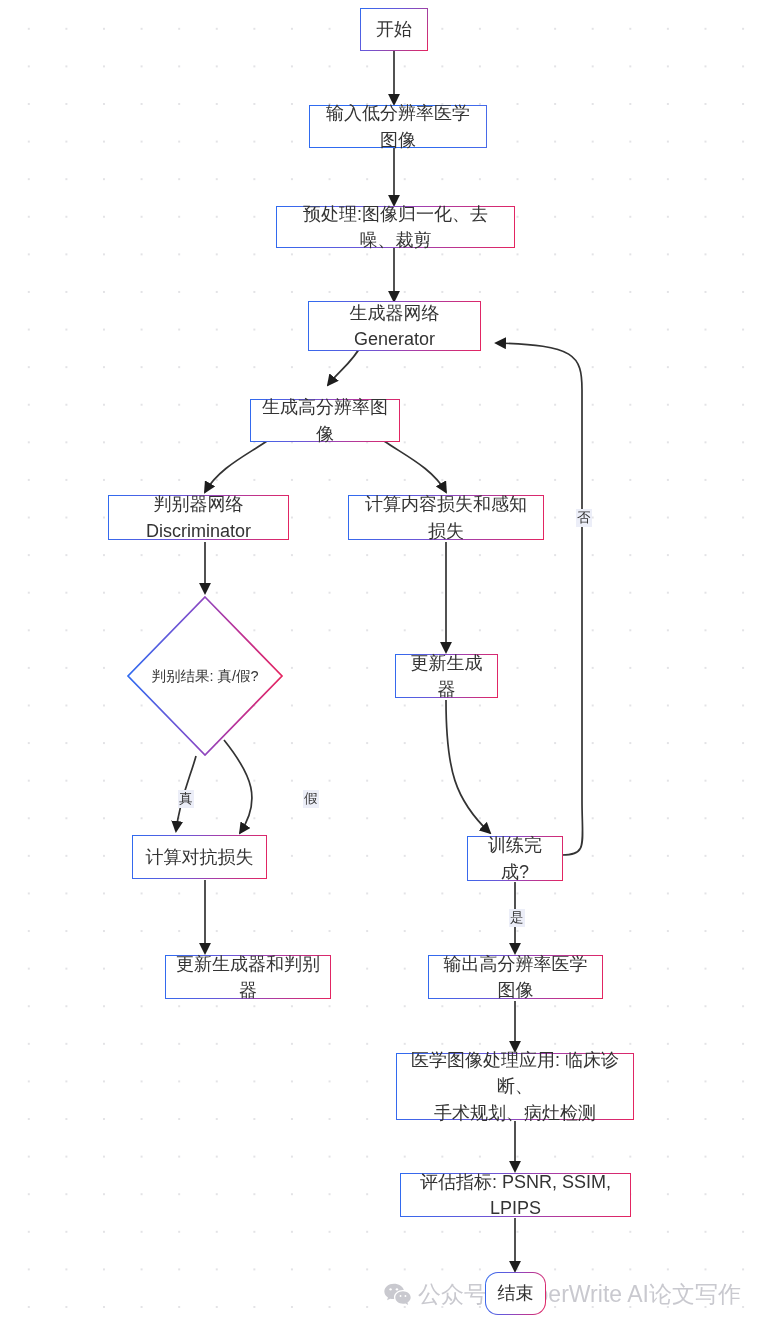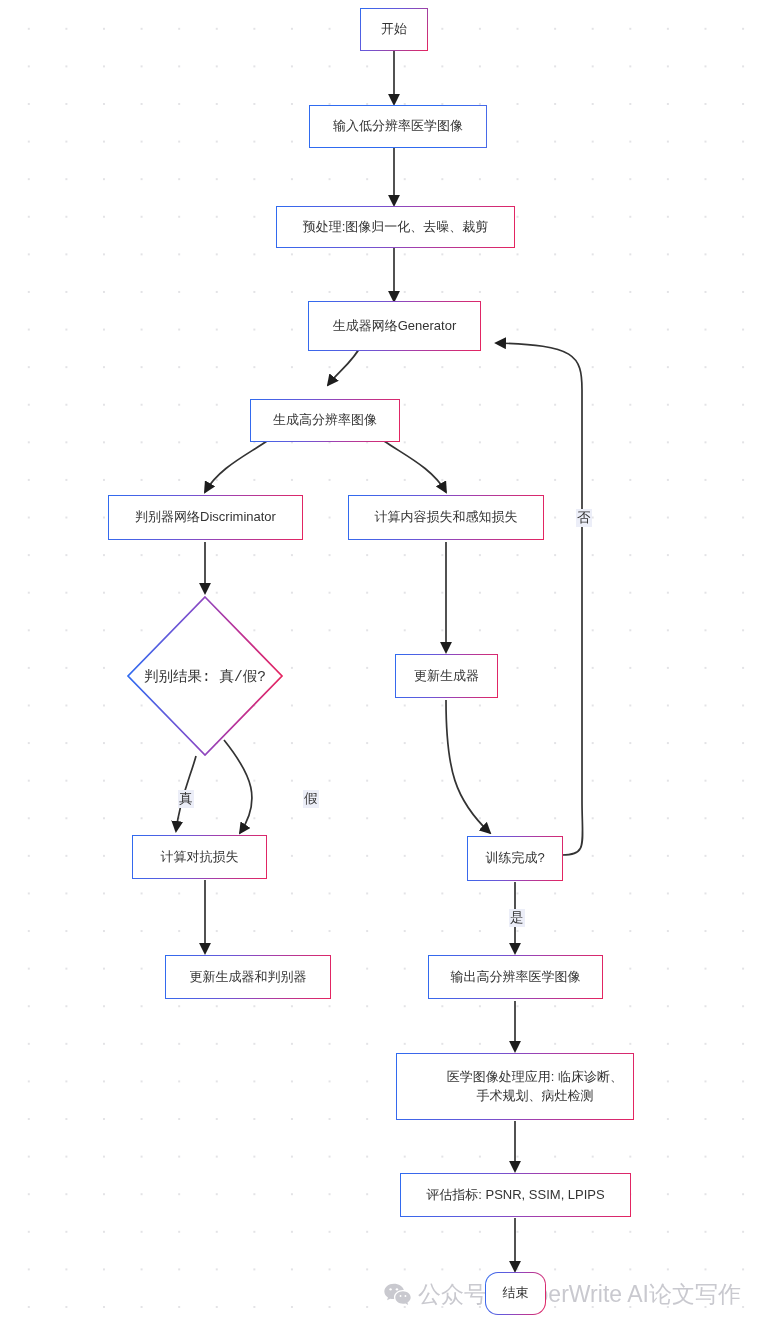--- a/index.html
+++ b/index.html
@@ -19,21 +19,21 @@
     background-position:10px 10px;
   }
   svg#edges{position:absolute;left:0;top:0;width:776px;height:1324px;}
   .node{
     position:absolute;
     box-sizing:border-box;
     background:#ffffff;
     display:flex;align-items:center;justify-content:center;
     text-align:center;
     color:#333333;
-    font-size:13px;
+    font-size:18px;
     line-height:1.45;
     padding:2px 10px;
     
     border:1.6px solid transparent;
     background-image:
        linear-gradient(#ffffff,#ffffff),
        linear-gradient(100deg,#2f6bf0 0%,#6a57d8 38%,#a23fae 60%,#e5245f 100%);
     background-origin:border-box;
     background-clip:padding-box,border-box;
     z-index:3;
@@ -147,29 +147,29 @@
   </div>
 
   <div class="node" style="left:308px;top:301px;width:173px;height:50px;">
     <span>生成器网络Generator</span>
   </div>
 
   <div class="node" style="left:250px;top:399px;width:150px;height:43px;">
     <span>生成高分辨率图像</span>
   </div>
 
-  <div class="node" style="left:108px;top:495px;width:195px;height:45px;">
+  <div class="node" style="left:108px;top:495px;width:181px;height:45px;">
     <span>判别器网络Discriminator</span>
   </div>
 
   <div class="node" style="left:348px;top:495px;width:196px;height:45px;">
     <span>计算内容损失和感知损失</span>
   </div>
 
-  <div class="diamond" style="left:126px;top:595px;width:158px;height:162px;font-family:Liberation Mono, monospace;">
+  <div class="diamond" style="left:126px;top:595px;width:158px;height:162px;">
     <svg width="158" height="162" viewBox="0 0 158 162" xmlns="http://www.w3.org/2000/svg">
       <defs>
         <linearGradient id="dgrad" x1="0" y1="0.5" x2="1" y2="0.5">
           <stop offset="0%" stop-color="#2f6bf0"></stop>
           <stop offset="40%" stop-color="#7a4fcf"></stop>
           <stop offset="70%" stop-color="#b8329a"></stop>
           <stop offset="100%" stop-color="#e5245f"></stop>
         </linearGradient>
       </defs>
       <polygon points="79,2 156,81 79,160 2,81" fill="#ffffff" stroke="url(#dgrad)" stroke-width="1.7"></polygon>

